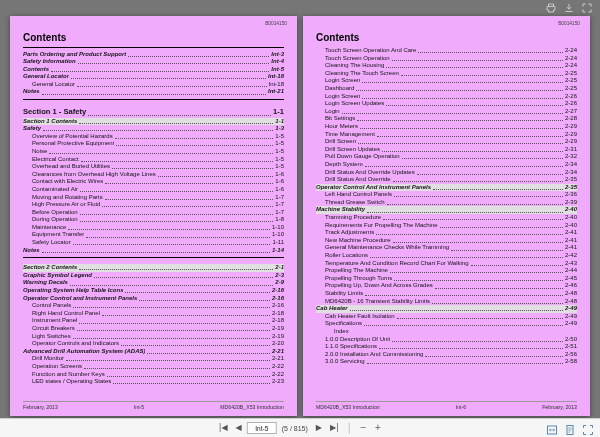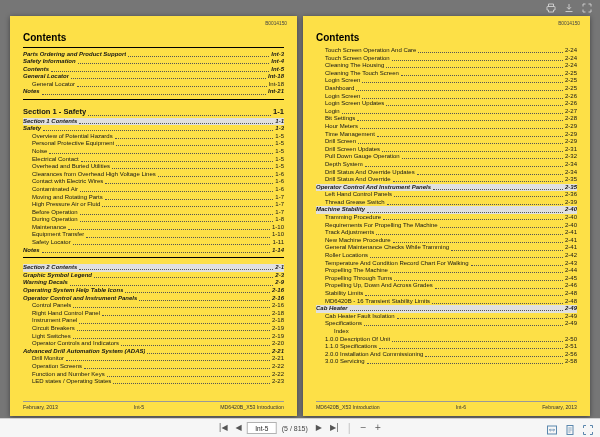--- a/index.html
+++ b/index.html
@@ -11,21 +11,21 @@
   }
 
   
   .top-icons { position:absolute; top:3px; right:8px; display:flex; gap:8px; z-index:5; }
   .top-icons .vicon { width:10px; height:10px; cursor:pointer; opacity:.9; }
   .top-icons svg { display:block; }
 
   
   .page {
     position:absolute; top:16px; width:287px; height:400px;
-    background:#fde047; box-shadow:0 1px 5px rgba(0,0,0,.45);
+    background:#f0abfc; box-shadow:0 1px 5px rgba(0,0,0,.45);
     padding:8px 13px 20px 13px; color:#111;
   }
   .page-left  { left:10px; }
   .page-right { left:303px; }
 
   .doc-number { position:absolute; top:5px; right:10px; font-size:4.8px; color:#444; }
   .page-title { font-size:10px; font-weight:bold; margin:8px 0 4px 0; color:#000; }
 
   
   .toc { width:100%; }

